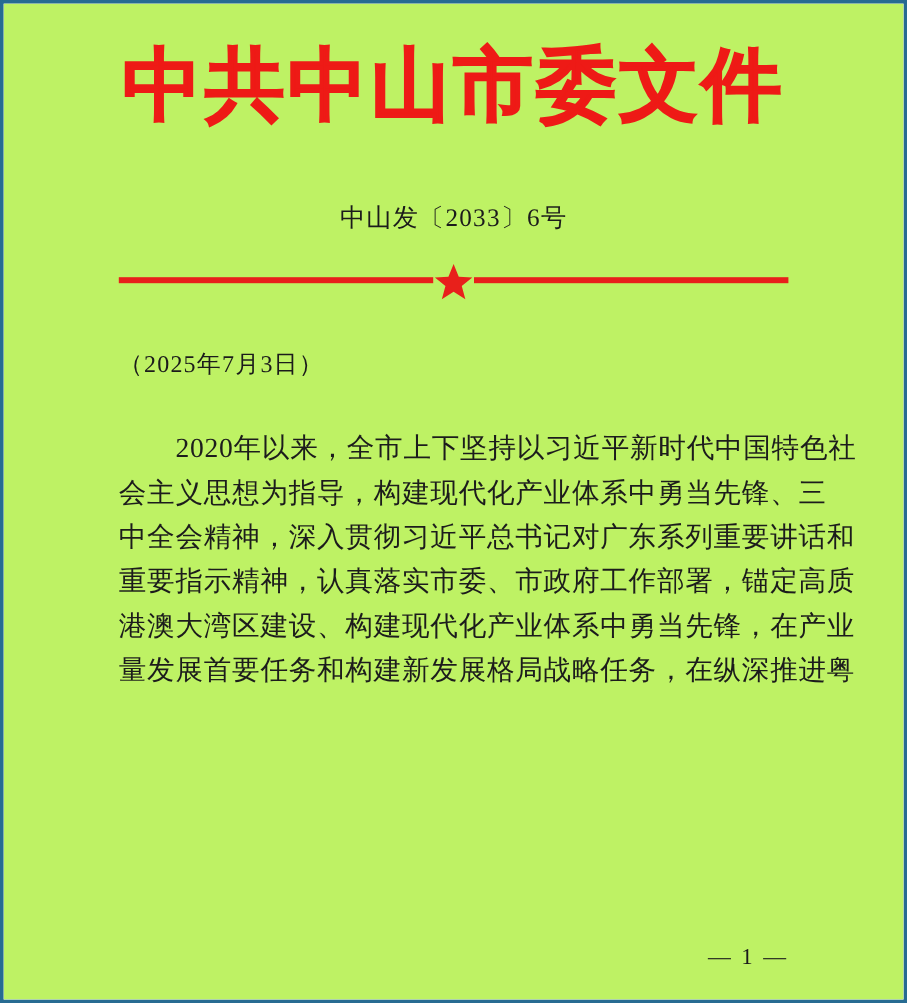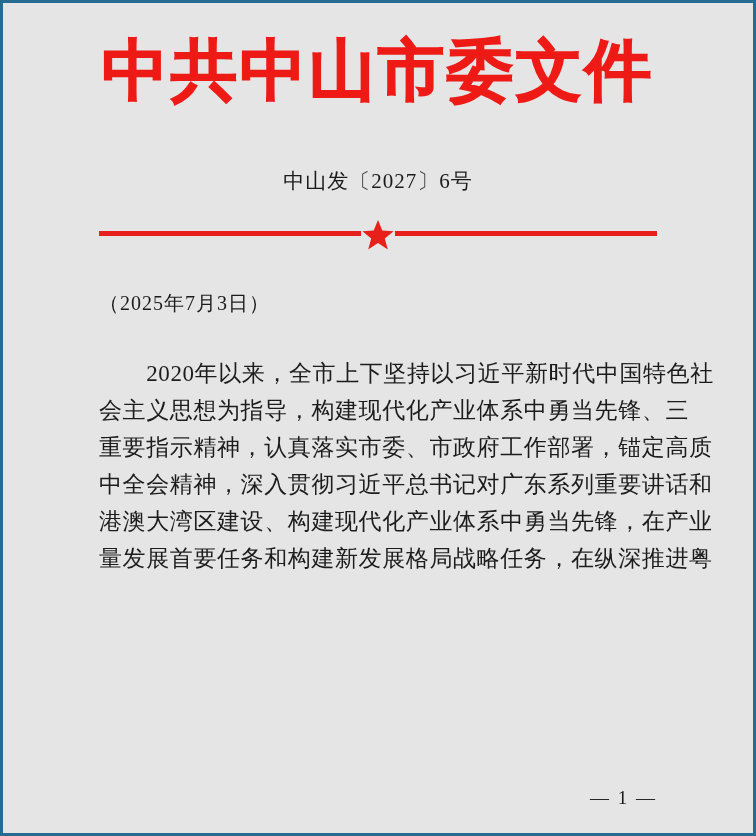--- a/index.html
+++ b/index.html
@@ -20,21 +20,21 @@
     border: 3px solid #276b92;
     overflow: hidden;
   }
 
   .sheet {
     position: absolute;
     left: 0;
     top: 0;
     right: 0;
     bottom: 0;
-    background: #e5e5e5;
+    background: #bef264;
     padding: 0 96px;
     box-sizing: border-box;
   }
 
   
   .masthead {
     text-align: center;
     padding-top: 34px;
     height: 110px;
     box-sizing: border-box;
@@ -150,43 +150,43 @@
 <body>
 
 <div class="page">
   <div class="sheet">
 
     <div class="masthead">
       <div class="masthead-title">中共中山市委文件</div>
     </div>
 
     <div class="doc-number-row">
-      <span class="doc-number">中山发〔2027〕6号</span>
+      <span class="doc-number">中山发〔2033〕6号</span>
     </div>
 
     <div class="rule-row">
       <div class="rule-line left"></div>
       <div class="rule-star">
         <svg width="34" height="34" viewBox="0 0 34 34" aria-hidden="true">
           <polygon points="17,2 21.3,12.6 32.6,13.2 23.8,20.4 26.8,31.4 17,25.1 7.2,31.4 10.2,20.4 1.4,13.2 12.7,12.6" fill="#e8201b"></polygon>
         </svg>
       </div>
       <div class="rule-line right"></div>
     </div>
 
 
     <div class="date-row">
       <span class="date-text">（2025年7月3日）</span>
     </div>
 
     <div class="body-block">
       <div class="body-line first">　　2020年以来，全市上下坚持以习近平新时代中国特色社</div>
       <div class="body-line">会主义思想为指导，构建现代化产业体系中勇当先锋、三</div>
+      <div class="body-line">中全会精神，深入贯彻习近平总书记对广东系列重要讲话和</div>
       <div class="body-line">重要指示精神，认真落实市委、市政府工作部署，锚定高质</div>
-      <div class="body-line">中全会精神，深入贯彻习近平总书记对广东系列重要讲话和</div>
       <div class="body-line">港澳大湾区建设、构建现代化产业体系中勇当先锋，在产业</div>
       <div class="body-line">量发展首要任务和构建新发展格局战略任务，在纵深推进粤</div>
     </div>
 
     <div class="footer">
       <span class="page-number">— 1 —</span>
     </div>
 
   </div>
 </div>

